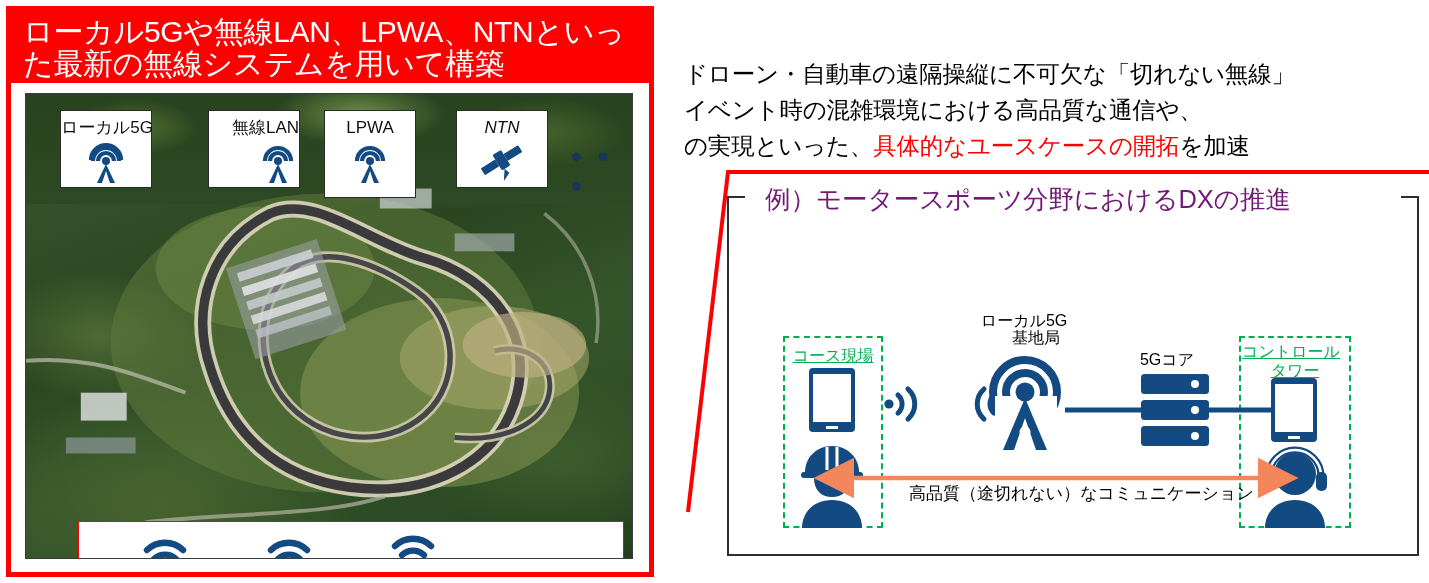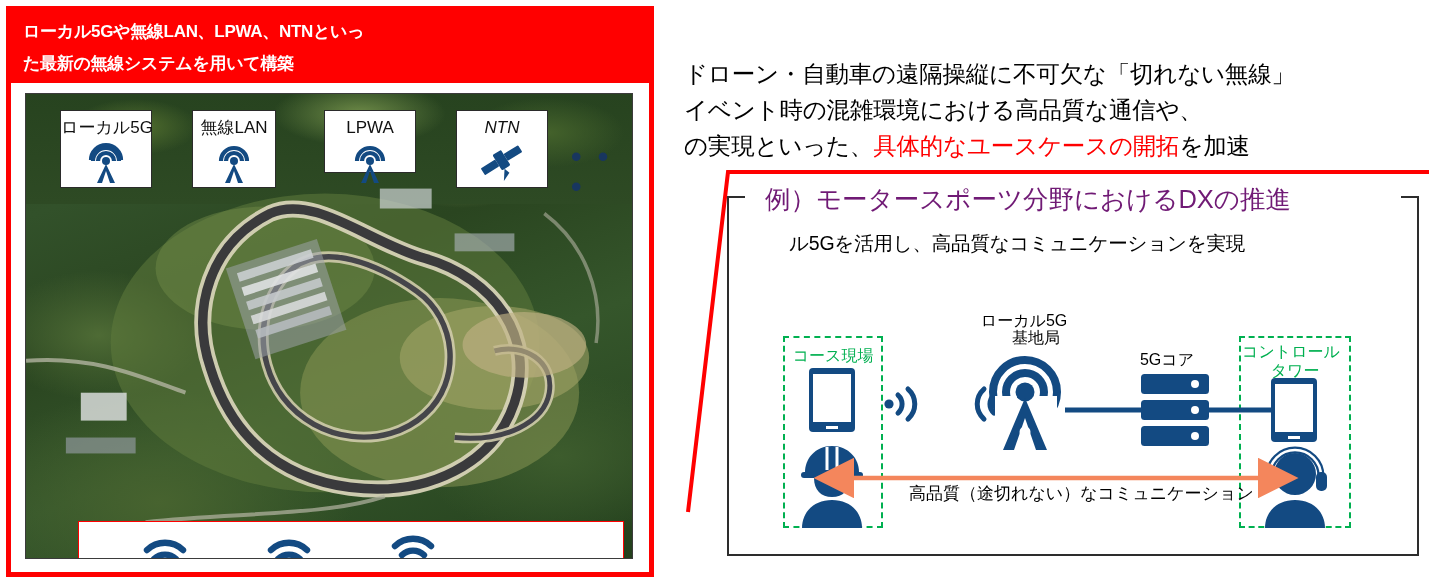--- a/index.html
+++ b/index.html
@@ -14,21 +14,21 @@
   #left-panel{
     position:absolute;left:6px;top:6px;width:648px;height:571px;
     border:5px solid #ff0000;box-sizing:border-box;background:#fff;
   }
   #left-header{
     position:absolute;left:0;top:0;width:100%;height:72px;
     background:#ff0000;box-sizing:border-box;
     padding:5px 10px 0 12px;
   }
   #left-header .hline{
-    color:#ffffff;font-weight:bold;font-size:17px;line-height:32px;
+    color:#ffffff;font-weight:normal;font-size:30px;line-height:32px;
     letter-spacing:-0.3px;white-space:nowrap;margin-top:39px;
   }
   #photo-frame{
     position:absolute;left:14px;top:82px;width:608px;height:466px;
     border:1.5px solid #3b3b3b;box-sizing:border-box;overflow:hidden;
     background:#15351a;
   }
   
   .photo-bg{position:absolute;inset:0;
     background:
@@ -89,21 +89,21 @@
     position:absolute;left:62px;top:32px;width:600px;
     font-size:19.5px;line-height:30px;color:#000;letter-spacing:-0.2px;
   }
   #ex-desc .dl{display:block;white-space:nowrap;}
 
   .dashbox{
     position:absolute;border:2px dashed #00b050;box-sizing:border-box;background:transparent;
   }
   .green-label{
     position:absolute;color:#00b050;font-size:16px;line-height:19px;
-    text-align:center;white-space:nowrap;
+    text-align:center;white-space:nowrap;text-decoration:underline;
   }
   .blk-label{
     position:absolute;color:#000;font-size:16px;line-height:19px;
     text-align:center;white-space:nowrap;
   }
   .arrow-label{
     position:absolute;color:#000;font-size:17px;line-height:20px;white-space:nowrap;text-align:center;
   }
   svg.diagram{position:absolute;left:0;top:0;width:692px;height:360px;overflow:visible;}
 </style>
@@ -171,35 +171,35 @@
               <path d="M21 21 m-15,0 a15,15 0 0,1 30,0" transform="rotate(0 21 21)"></path>
               <path d="M8 22 A13 13 0 0 1 34 22"></path>
               <path d="M13 22 A8 8 0 0 1 29 22"></path>
             </g>
             <circle cx="21" cy="22" r="4" fill="#134a82"></circle>
             <path d="M21 25 L12 44 L17 44 L21 32 L25 44 L30 44 Z" fill="#134a82"></path>
           </svg>
         </span>
       </div>
 
-      <div class="sys-box" style="left:166px;top:16px;width:84px;height:78px;">
+      <div class="sys-box" style="left:182px;top:16px;width:92px;height:78px;text-align:right;">
         <span class="sys-label">無線LAN</span>
         <span class="sys-icon">
           <svg width="42" height="44" viewBox="0 0 42 44">
             <g fill="none" stroke="#134a82" stroke-width="4.2">
               <path d="M8 22 A13 13 0 0 1 34 22"></path>
               <path d="M13 22 A8 8 0 0 1 29 22"></path>
             </g>
             <circle cx="21" cy="22" r="4" fill="#134a82"></circle>
             <path d="M21 25 L12 44 L17 44 L21 32 L25 44 L30 44 Z" fill="#134a82"></path>
           </svg>
         </span>
       </div>
 
-      <div class="sys-box" style="left:298px;top:16px;width:92px;height:63px;">
+      <div class="sys-box" style="left:298px;top:16px;width:92px;height:88px;">
         <span class="sys-label">LPWA</span>
         <span class="sys-icon">
           <svg width="42" height="44" viewBox="0 0 42 44">
             <g fill="none" stroke="#134a82" stroke-width="4.2">
               <path d="M8 22 A13 13 0 0 1 34 22"></path>
               <path d="M13 22 A8 8 0 0 1 29 22"></path>
             </g>
             <circle cx="21" cy="22" r="4" fill="#134a82"></circle>
             <path d="M21 25 L12 44 L17 44 L21 32 L25 44 L30 44 Z" fill="#134a82"></path>
           </svg>
@@ -294,21 +294,20 @@
 
     <div class="brk" style="left:0;top:0;width:18px;height:1.6px;"></div>
     <div class="brk" style="right:0;top:0;width:18px;height:1.6px;"></div>
     <div class="brk" style="left:0;top:0;width:1.6px;height:100%;"></div>
     <div class="brk" style="right:0;top:0;width:1.6px;height:100%;"></div>
     <div class="brk" style="left:0;bottom:0;width:100%;height:1.6px;"></div>
 
     <div id="ex-title">例）モータースポーツ分野におけるDXの推進</div>
 
     <div id="ex-desc">
-      <span class="dl">ル5Gを活用し、高品質なコミュニケーションを実現</span>
     </div>
 
     <div class="dashbox" style="left:56px;top:140px;width:100px;height:192px;"></div>
     <div class="dashbox" style="left:512px;top:140px;width:112px;height:192px;"></div>
 
     <div class="green-label" style="left:56px;top:150px;width:100px;">コース現場</div>
 
     <div class="blk-label" style="left:232px;top:115px;width:130px;">ローカル5G</div>
     <div class="blk-label" style="left:244px;top:134px;width:130px;font-family:Liberation Mono, monospace;">基地局</div>
 

